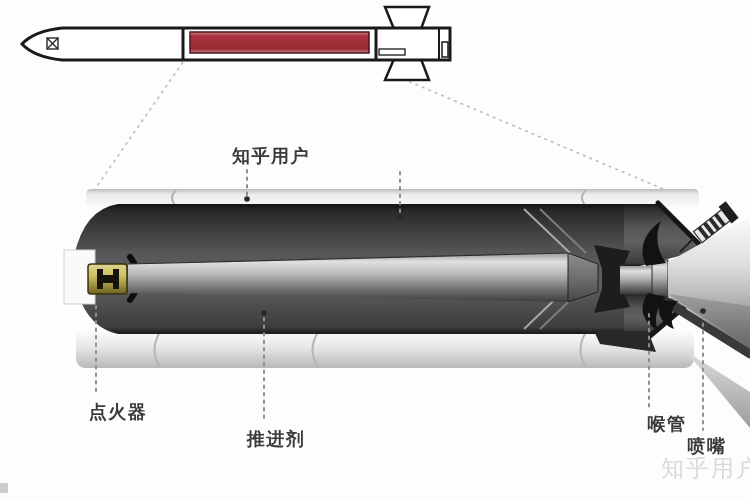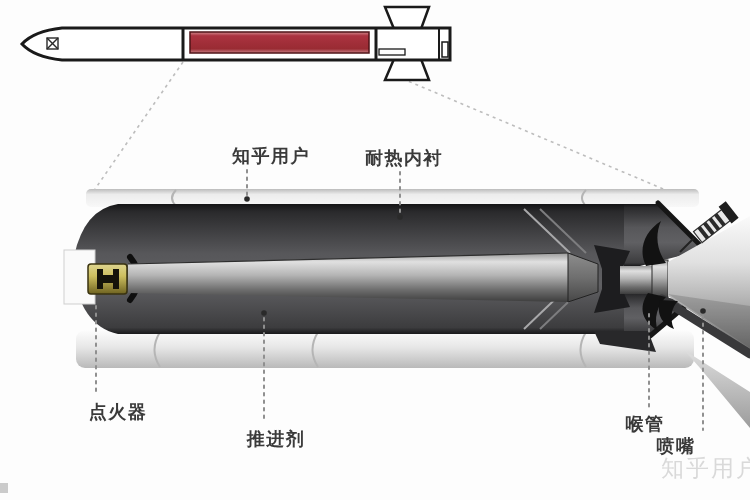--- a/index.html
+++ b/index.html
@@ -195,22 +195,21 @@
   </g>
   <g fill="#2a2a2a">
     <circle cx="247" cy="199" r="2.8"></circle>
     <circle cx="400" cy="217" r="2.8"></circle>
     <circle cx="264" cy="313" r="2.8"></circle>
     <circle cx="703" cy="311" r="2.8"></circle>
   </g>
 </svg>
 
 <div class="lbl" style="left:271px;top:144px">知乎用户</div>
-<div class="lbl" style="left:404px;top:146px">耐热内衬</div>
 <div class="lbl" style="left:118px;top:400px">点火器</div>
 <div class="lbl" style="left:276px;top:427px">推进剂</div>
-<div class="lbl" style="left:645px;top:412px">喉管</div>
-<div class="lbl" style="left:676px;top:434px">喷嘴</div>
+<div class="lbl" style="left:667px;top:412px">喉管</div>
+<div class="lbl" style="left:707px;top:434px">喷嘴</div>
 
 <div class="watermark" style="left:661px;top:453px">知乎用户</div>
 <div class="edge-stub"></div>
 
 </div>
 
 </body></html>

